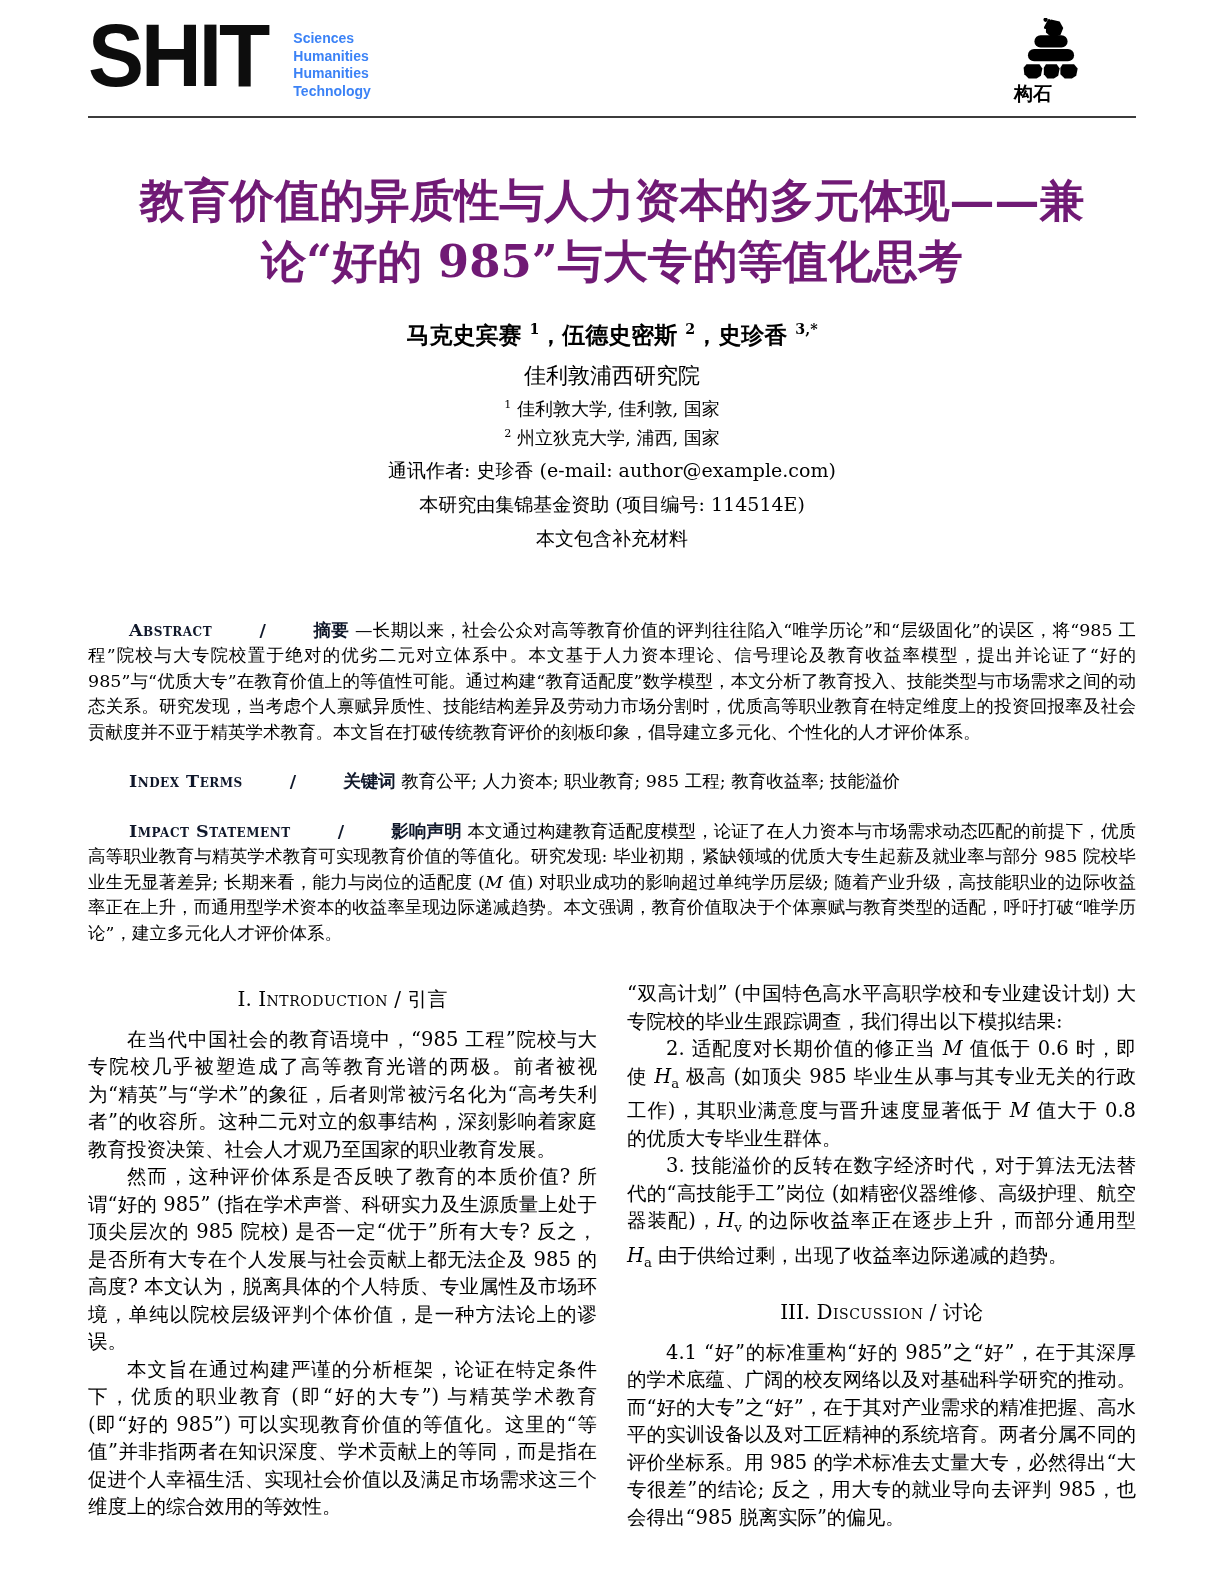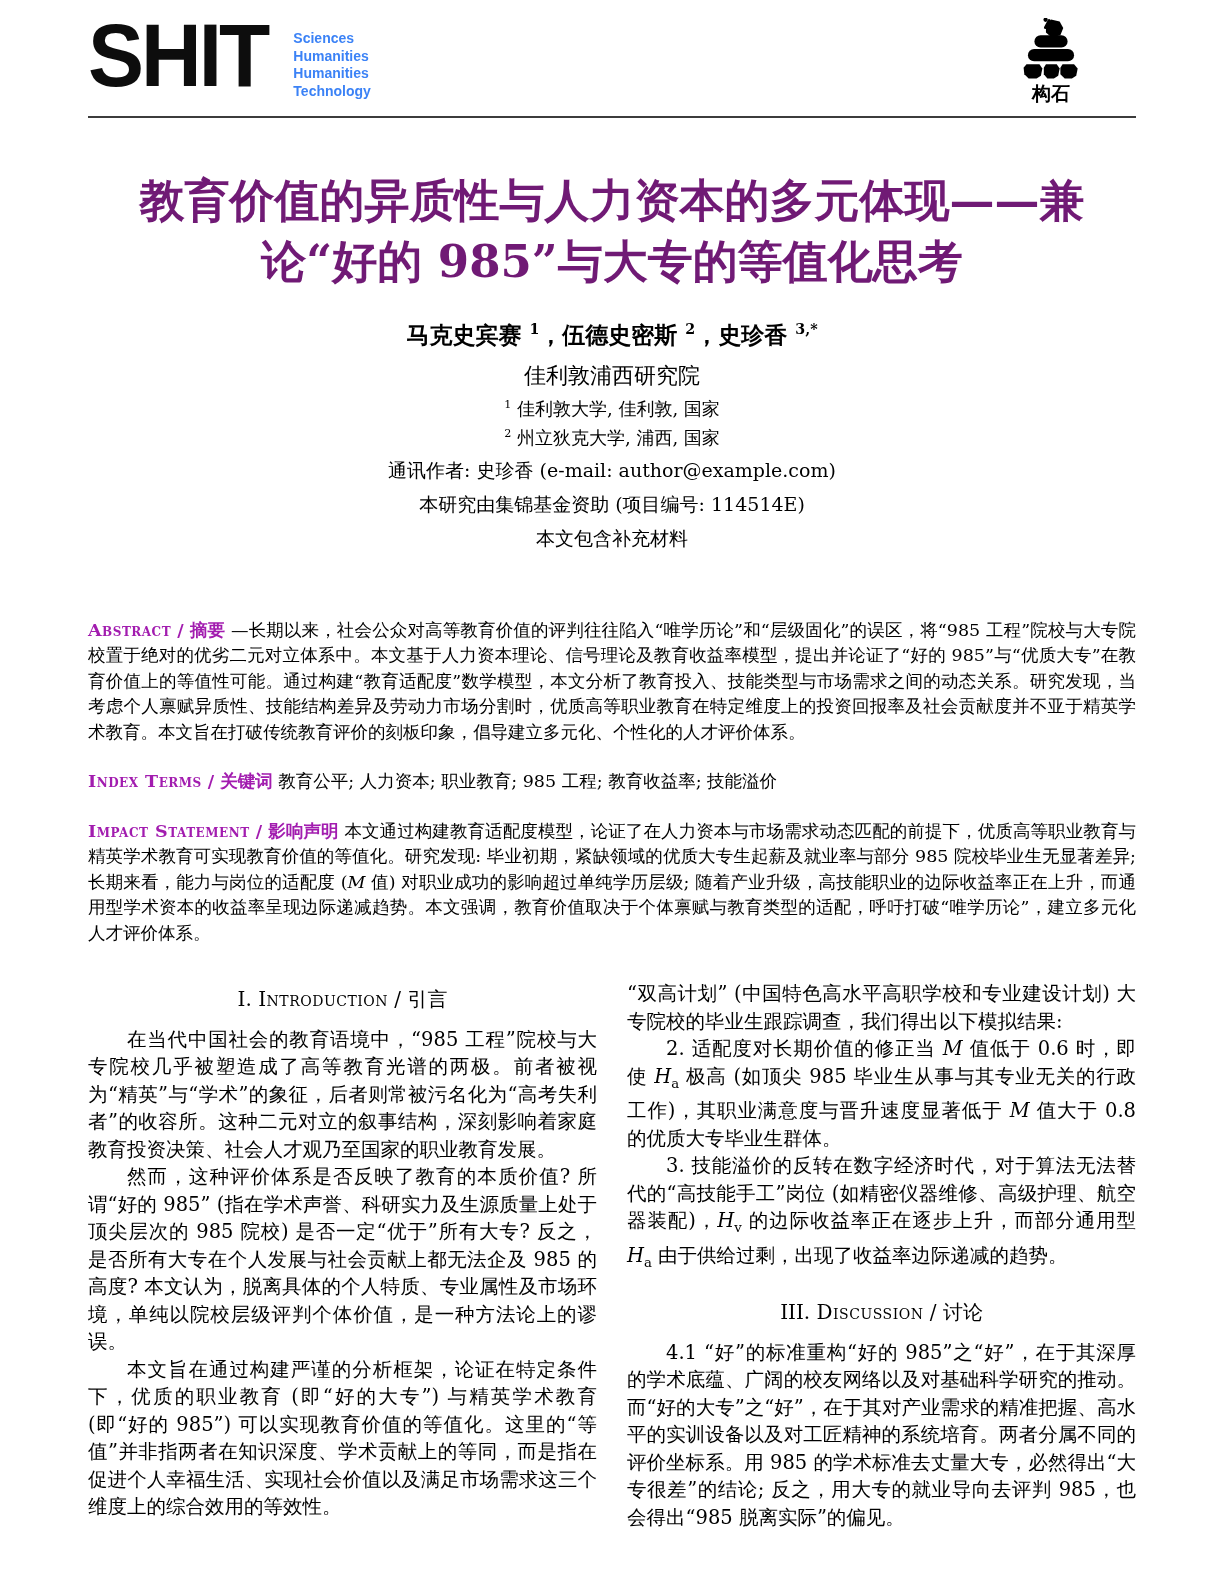--- a/index.html
+++ b/index.html
@@ -15,21 +15,21 @@
   .masthead { display: flex; justify-content: space-between; align-items: flex-start; height: 96px; }
   .brand { display: flex; align-items: flex-start; }
   .brand-word {
     font-family: "Liberation Sans", "DejaVu Sans", sans-serif;
     font-weight: bold; font-size: 84px; line-height: 80px; letter-spacing: -3px; color: #0d0d0d;
     transform: scaleY(1.05); transform-origin: top left;
   }
   .brand-lines { margin-left: 26px; margin-top: 16px;
     font-family: "Liberation Sans", "DejaVu Sans", sans-serif;
     font-weight: bold; font-size: 14px; line-height: 17.5px; color: #3b82f6; }
-  .journal-badge { text-align: center; margin-right: 48px; margin-top: 4px; }
+  .journal-badge { margin-right: 48px; margin-top: 4px; }
   .journal-badge svg { display: block; margin: 0 auto; }
   .badge-label {
     font-family: "Liberation Sans", "DejaVu Sans", sans-serif;
     font-weight: bold; font-size: 19px; color: #000; margin-top: 1px;
   }
   .head-rule { border: none; border-top: 2px solid #3c3c3c; margin-top: 6px; }
   
   .paper-title {
     margin-top: 52px; text-align: center; font-weight: bold;
     font-size: 45px; line-height: 1.36; color: #701a75;
@@ -37,21 +37,21 @@
   .author-block { margin-top: 26px; text-align: center; }
   .author-names { font-size: 23px; font-weight: bold; line-height: 1.5; text-align: center; }
   .author-names sup, .affil-note sup { font-size: 0.62em; }
   .affiliation { font-size: 22px; margin-top: 8px; }
   .affil-note { font-size: 18px; margin-top: 7px; line-height: 1.25; }
   .affil-note:first-of-type { margin-top: 12px; }
   .meta-line { font-size: 19px; margin-top: 8px; }
   
   .front-block { margin-top: 24px; text-align: justify; font-size: 17.5px; line-height: 25.5px; }
   .front-block.first { margin-top: 66px; }
-  .plabel { color: #a21caf; font-weight: bold; }
+  .plabel { color: #0f172a; font-weight: bold; margin-left: 41px; }
   .sc { font-variant: small-caps; letter-spacing: 0.5px; }
   
   .columns { display: flex; gap: 30px; margin-top: 34px; }
   .col { width: 509px; text-align: justify; font-size: 19.5px; line-height: 27.5px; }
   .sec-heading { text-align: center; font-size: 20px; margin: 6px 0 12px 0; font-weight: normal; }
   .sec-heading.later { margin-top: 23px; }
   .col p { text-indent: 2em; }
   .col p.noindent { text-indent: 0; }
   .mi { font-style: italic; }
   sub { font-size: 0.68em; }

